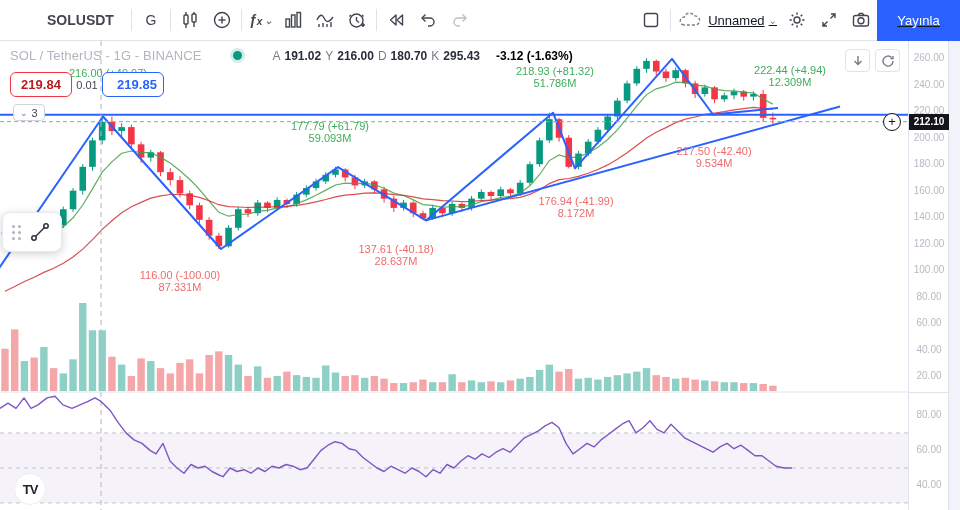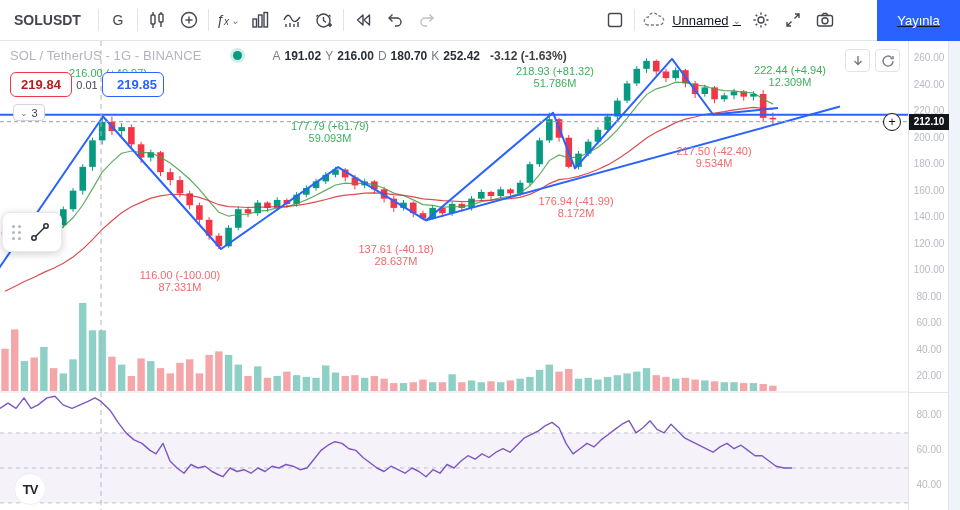--- a/index.html
+++ b/index.html
@@ -4,35 +4,35 @@
 <style>
   * { margin:0; padding:0; box-sizing:border-box; }
   html,body { width:960px; height:510px; overflow:hidden; background:#fff;
               font-family:"Liberation Sans", sans-serif; color:#131722; }
   .topbar { position:absolute; left:0; top:0; width:960px; height:41px; background:#fff;
             border-bottom:1px solid #e0e3eb; display:flex; align-items:center; z-index:30; }
   .tb-group { display:flex; align-items:center; height:100%; }
   .tb-right { margin-left:auto;text-decoration:underline; }
   .tbtn { display:flex; align-items:center; justify-content:center; min-width:32px; height:32px;
           border-radius:4px; cursor:pointer; color:#434651; font-size:14px; padding:0 4px; }
-  .tb-sym { font-weight:bold; font-size:14px; padding:0 14px; }
+  .tb-sym { font-weight:bold; font-size:14px; padding:0 14px;margin-left:33px; }
   .tb-div { width:1px; height:22px; background:#e0e3eb; margin:0 3px; }
   .tb-label { font-size:13px; color:#131722; margin:0 2px; }
   .chev { font-size:10px; color:#787b86; margin-left:2px; }
   .publish { width:83px; height:41px; background:#2962ff; color:#fff; font-size:13px;
-             display:flex; align-items:center; justify-content:center; cursor:pointer;margin-left:36px; }
+             display:flex; align-items:center; justify-content:center; cursor:pointer; }
   .chart-wrap { position:absolute; left:0; top:41px; width:908px; height:469px; }
   #chart-svg { position:absolute; left:0; top:0; }
   .legend-row { position:absolute; left:10px; top:7px; display:flex; align-items:center; z-index:5;gap:20px; }
   .legend-title { font-size:13px; color:#b2b5be; letter-spacing:.1px; }
   .mkt-dot { width:9px; height:9px; border-radius:50%; background:#089981; margin:0 10px 0 12px;
              box-shadow:0 0 0 3px rgba(8,153,129,.18); }
   .ohlc { font-size:12px; display:flex; gap:4px; align-items:center; }
   .ohlc .k { color:#787b86; } .ohlc .v { color:#2a2e39; font-weight:bold;text-align:center; }
-  .ohlc .chg { color:#404040; font-weight:bold; margin-left:6px; }
+  .ohlc .chg { color:#000000; font-weight:bold; margin-left:12px; }
   .quote-row { position:absolute; left:10px; top:31px; display:flex; align-items:center; z-index:6; }
   .qbtn { width:62px; height:25px; border-radius:6px; background:#fff; font-size:13px; font-weight:bold;
           display:flex; align-items:center; justify-content:center; cursor:pointer; }
   .qsell { border:1.5px solid #f23645; color:#b91c1c; }
   .qbuy  { border:1.5px solid #2962ff; color:#2962ff;padding-left:8px; }
   .spread { font-size:11px; color:#434651; width:30px; text-align:center; }
   .pill { position:absolute; left:13px; top:63px; height:17px; padding:0 6px; background:#fff;
           border:1px solid #d1d4dc; border-radius:4px; display:flex; align-items:center; gap:4px;
           font-size:11px; color:#434651; z-index:6; cursor:pointer; }
   .pill .c { font-size:9px; color:#787b86; }
@@ -80,21 +80,21 @@
       </svg>
     </div>
     <div class="tbtn">
       <svg class="ic" width="20" height="20" viewBox="0 0 20 20" fill="none" stroke="#434651" stroke-width="1.4">
         <circle cx="10" cy="10" r="7.5"></circle>
           <line x1="10" y1="6.5" x2="10" y2="13.5"></line>
           <line x1="6.5" y1="10" x2="13.5" y2="10"></line>
       </svg>
     </div>
     <div class="tb-div"></div>
-    <div class="tbtn" style="font-style:italic;font-weight:normal;">
+    <div class="tbtn" style="font-style:italic;font-weight:bold;">
       <span>ƒ<span style="font-size:10px;">x</span></span>
       <span class="chev">⌄</span>
     </div>
     <div class="tbtn">
       <svg class="ic" width="20" height="20" viewBox="0 0 20 20" fill="none" stroke="#434651" stroke-width="1.4">
         <rect x="3" y="9" width="3.5" height="8"></rect>
           <rect x="8.5" y="5" width="3.5" height="12"></rect>
           <rect x="14" y="2.5" width="3.5" height="14.5"></rect>
       </svg>
     </div>
@@ -448,21 +448,21 @@
     <span class="legend-title">SOL / TetherUS - 1G - BINANCE</span>
     <span class="mkt-dot"></span>
     <span class="ohlc">
       <span class="k">A</span>
         <span class="v">191.02</span>
       <span class="k">Y</span>
         <span class="v">216.00</span>
       <span class="k">D</span>
         <span class="v">180.70</span>
       <span class="k">K</span>
-        <span class="v">252.42</span>
+        <span class="v">295.43</span>
       <span class="chg">-3.12 (-1.63%)</span>
     </span>
   </div>
 
   <div class="quote-row">
     <div class="qbtn qsell">219.84</div>
     <div class="spread">0.01</div>
     <div class="qbtn qbuy">219.85</div>
   </div>
 

